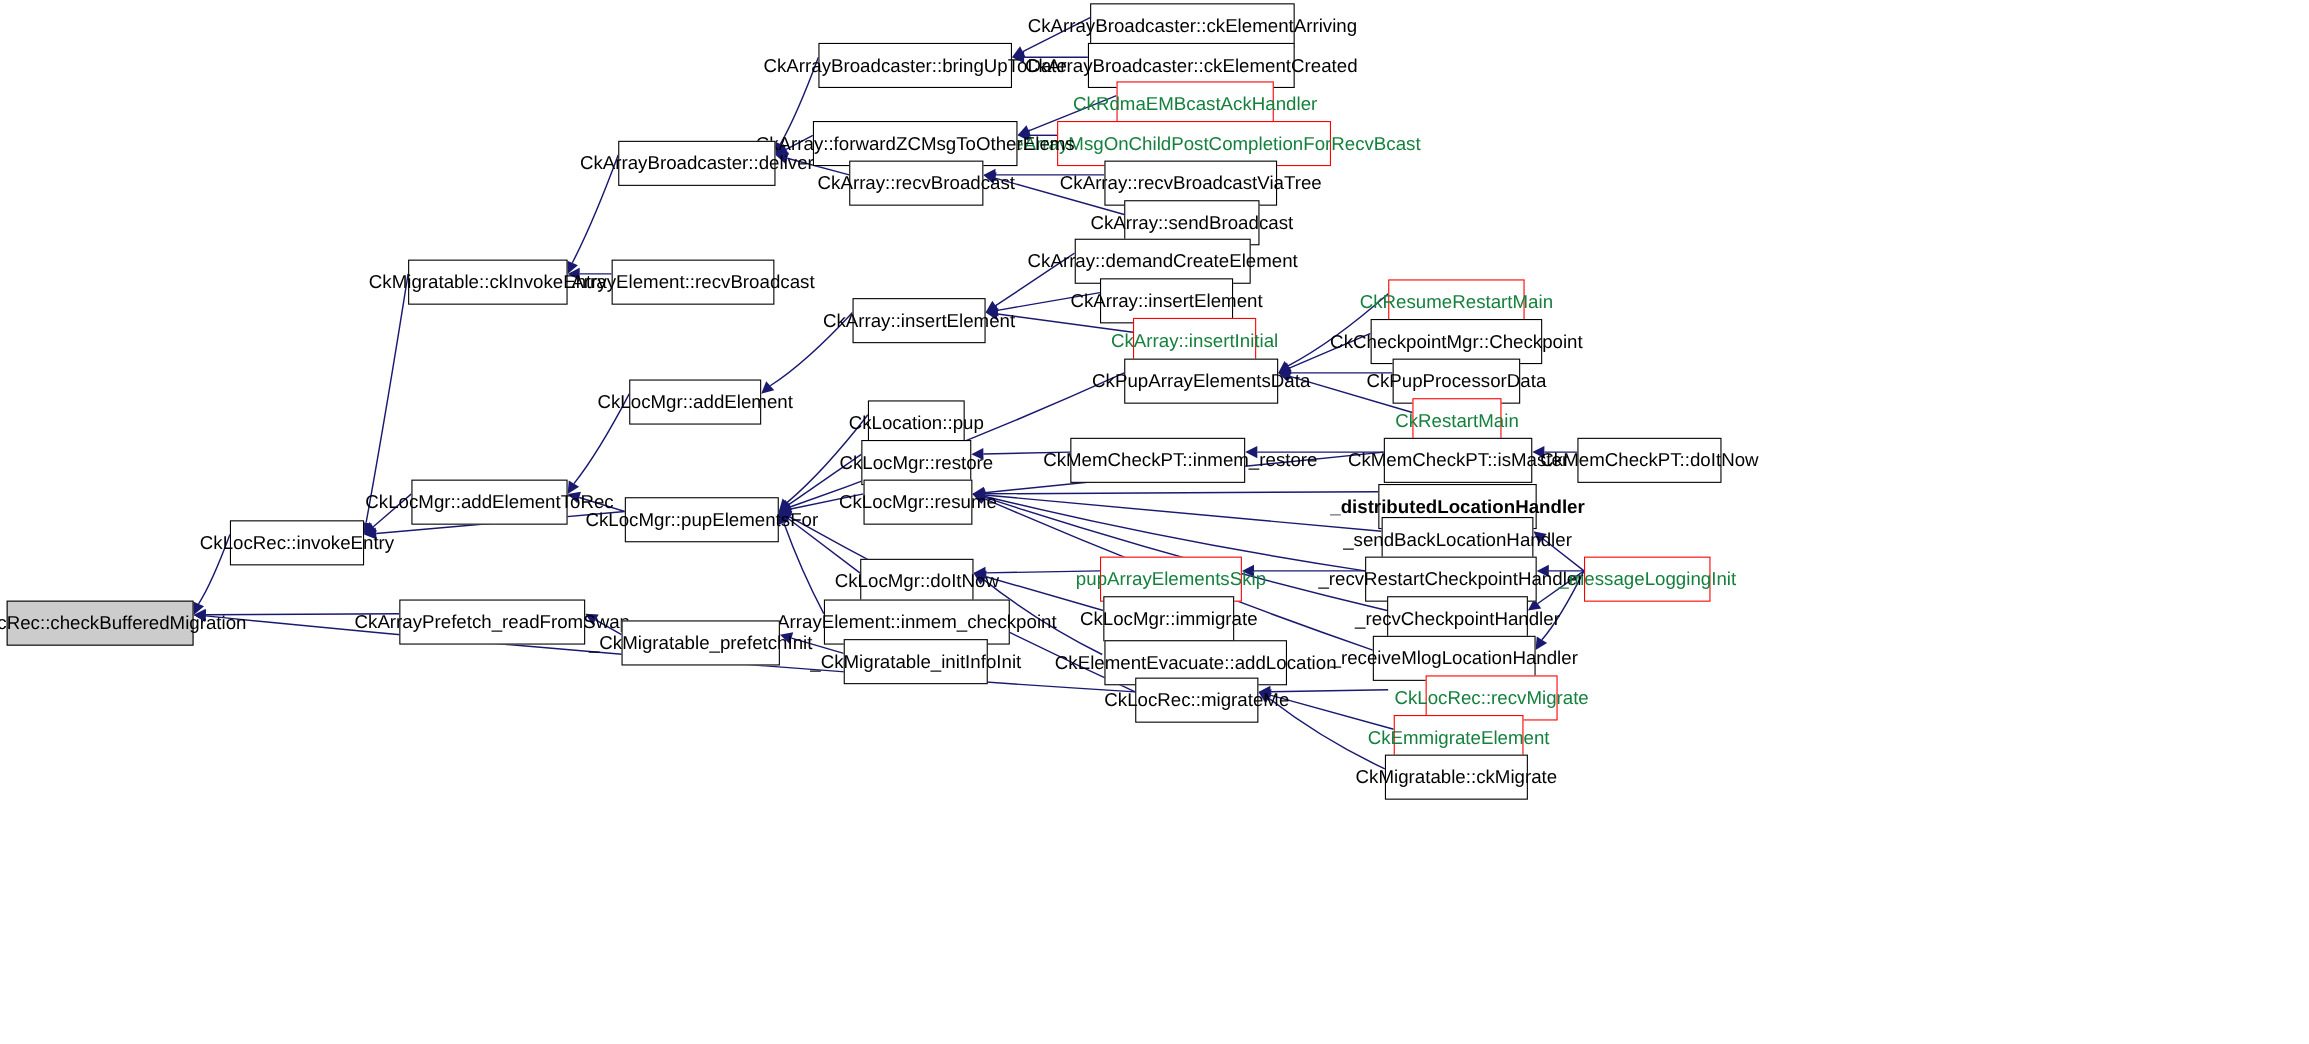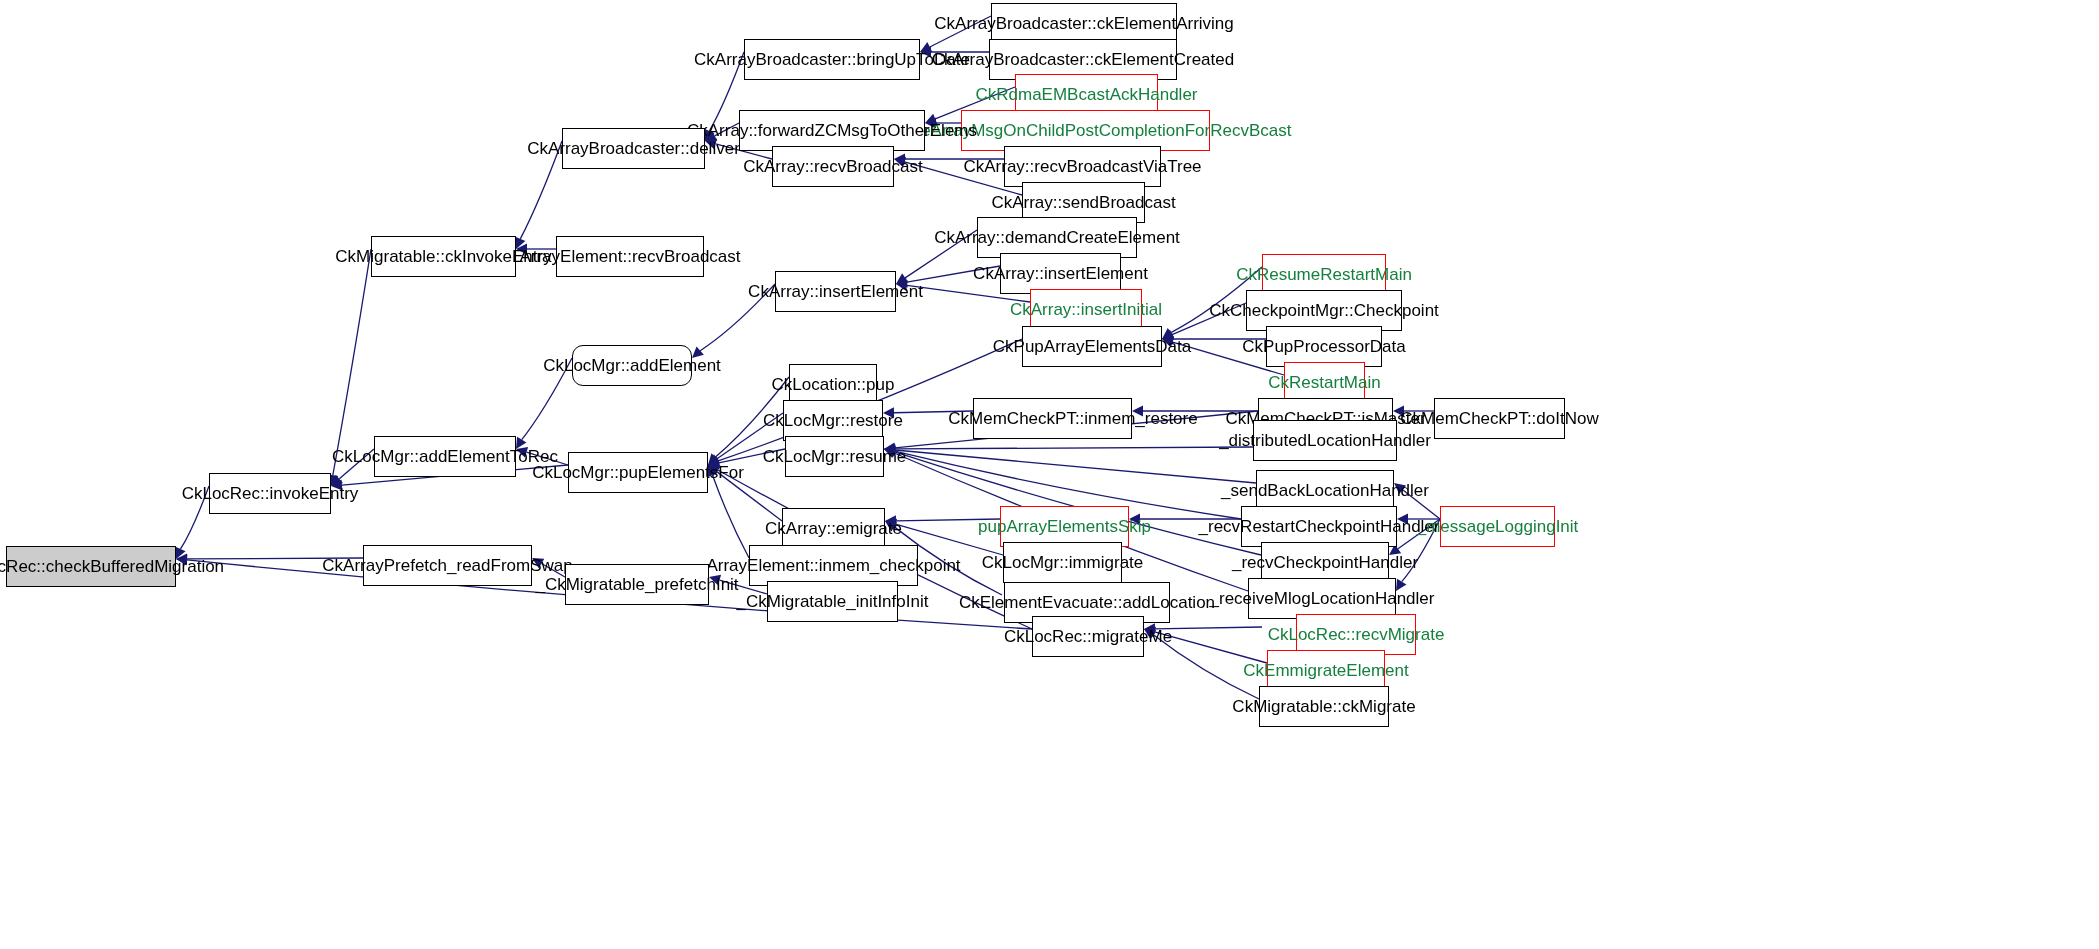--- a/index.html
+++ b/index.html
@@ -182,40 +182,40 @@
       <div class="node" style="left: 556px; top: 236px; width: 148px;">ArrayElement::recvBroadcast</div>
       <div class="node" style="left: 977px; top: 217px; width: 160px;">CkArray::demandCreateElement</div>
       <div class="node" style="left: 1000px; top: 253px; width: 121px;">CkArray::insertElement</div>
       <div class="node red" style="left: 1030px; top: 289px; width: 112px;">CkArray::insertInitial</div>
       <div class="node" style="left: 775px; top: 271px; width: 121px;">CkArray::insertElement</div>
       <div class="node red" style="left: 1262px; top: 254px; width: 124px;">CkResumeRestartMain</div>
       <div class="node" style="left: 1246px; top: 290px; width: 156px;">CkCheckpointMgr::Checkpoint</div>
       <div class="node" style="left: 1266px; top: 326px; width: 116px;">CkPupProcessorData</div>
       <div class="node red" style="left: 1284px; top: 362px; width: 81px; text-align: center;">CkRestartMain</div>
       <div class="node" style="left: 1022px; top: 326px; width: 140px;">CkPupArrayElementsData</div>
-      <div class="node" style="left: 572px; top: 345px; width: 120px; border-radius: 11px;">CkLocMgr::addElement</div>
+      <div class="node" style="left: 572px; top: 345px; width: 120px;">CkLocMgr::addElement</div>
       <div class="node" style="left: 789px; top: 364px; width: 88px; text-align: center;">CkLocation::pup</div>
       <div class="node" style="left: 783px; top: 400px; width: 100px;">CkLocMgr::restore</div>
       <div class="node" style="left: 973px; top: 398px; width: 159px; padding-left: 48px;">CkMemCheckPT::inmem_restore</div>
       <div class="node" style="left: 1258px; top: 398px; width: 135px;">CkMemCheckPT::isMaster</div>
       <div class="node" style="left: 1434px; top: 398px; width: 131px;">CkMemCheckPT::doItNow</div>
       <div class="node" style="left: 785px; top: 436px; width: 99px;">CkLocMgr::resume</div>
-      <div class="node" style="left: 1253px; top: 420px; width: 144px;">_distributedLocationHandler</div>
+      <div class="node" style="left: 1253px; top: 440px; width: 144px; font-weight: bold;">_distributedLocationHandler</div>
       <div class="node" style="left: 1256px; top: 470px; width: 138px;">_sendBackLocationHandler</div>
       <div class="node" style="left: 1241px; top: 506px; width: 156px;">_recvRestartCheckpointHandler</div>
       <div class="node" style="left: 1261px; top: 542px; width: 128px;">_recvCheckpointHandler</div>
       <div class="node" style="left: 1248px; top: 578px; width: 148px;">_receiveMlogLocationHandler</div>
       <div class="node red" style="left: 1440px; top: 506px; width: 115px;">_messageLoggingInit</div>
       <div class="node red" style="left: 1000px; top: 506px; width: 129px;">pupArrayElementsSkip</div>
       <div class="node" style="left: 1003px; top: 542px; width: 119px;">CkLocMgr::immigrate</div>
       <div class="node" style="left: 1004px; top: 582px; width: 166px;">CkElementEvacuate::addLocation</div>
       <div class="node" style="left: 374px; top: 436px; width: 142px;">CkLocMgr::addElementToRec</div>
       <div class="node" style="left: 568px; top: 452px; width: 140px;">CkLocMgr::pupElementsFor</div>
       <div class="node" style="left: 209px; top: 473px; width: 122px;">CkLocRec::invokeEntry</div>
-      <div class="node" style="left: 782px; top: 508px; width: 103px;">CkArray::emigrate</div>
+      <div class="node" style="left: 782px; top: 508px; width: 103px;">CkLocMgr::doItNow</div>
       <div class="node" style="left: 749px; top: 545px; width: 169px;">ArrayElement::inmem_checkpoint</div>
       <div class="node" style="left: 363px; top: 545px; width: 169px;">CkArrayPrefetch_readFromSwap</div>
       <div class="node" style="left: 565px; top: 564px; width: 144px;">_CkMigratable_prefetchInit</div>
       <div class="node" style="left: 767px; top: 581px; width: 131px;">_CkMigratable_initInfoInit</div>
       <div class="node" style="left: 1032px; top: 616px; width: 112px;">CkLocRec::migrateMe</div>
       <div class="node red" style="left: 1262px; top: 614px; width: 120px; margin-left: 34px;">CkLocRec::recvMigrate</div>
       <div class="node red" style="left: 1267px; top: 650px; width: 118px;">CkEmmigrateElement</div>
       <div class="node" style="left: 1259px; top: 686px; width: 130px;">CkMigratable::ckMigrate</div>
     </div>
 </div>

